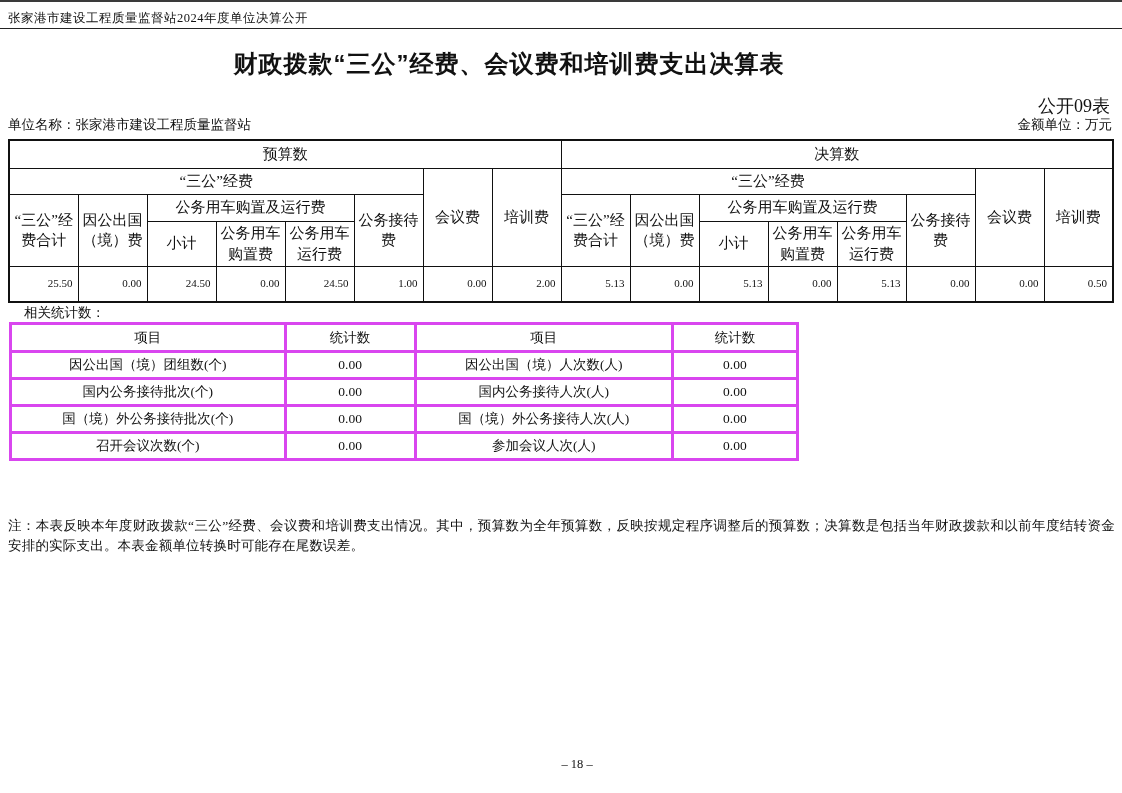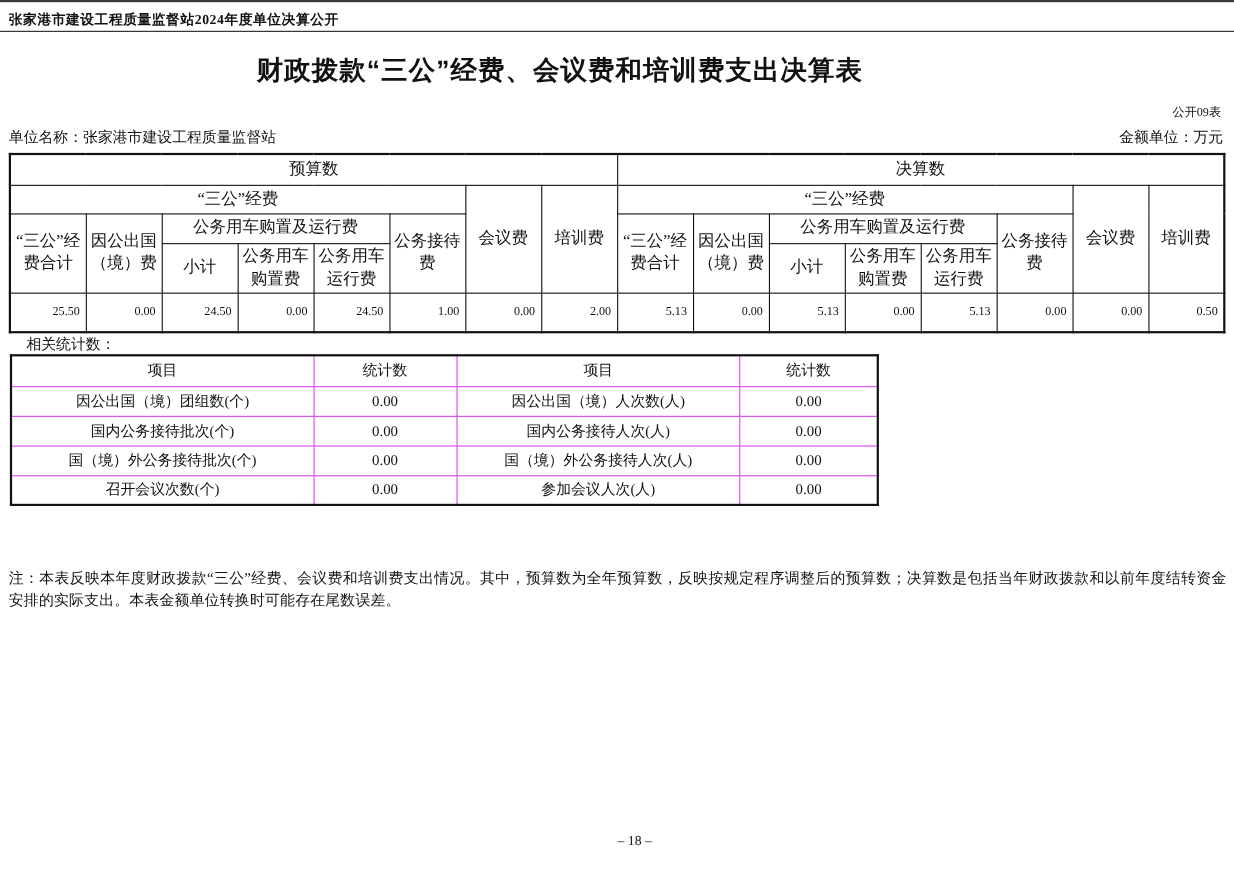--- a/index.html
+++ b/index.html
@@ -4,28 +4,28 @@
 <style>
   * { margin:0; padding:0; box-sizing:border-box; }
   html,body { background:#ffffff; }
   body {
     width:1122px; height:793px;
     position:relative; overflow:hidden;
     font-family:"Liberation Serif","DejaVu Serif",serif;
     color:#111;
   }
   .top-edge-line { position:absolute; left:0; top:0; width:1122px; height:0; border-top:2px solid #3a3a3a; }
-  .doc-header { position:absolute; left:8px; top:10px; font-size:12.5px; letter-spacing:0.5px;font-weight:bold; }
+  .doc-header { position:absolute; left:8px; top:10px; font-size:12.5px; letter-spacing:0.5px; }
   .header-rule { position:absolute; left:0; top:28px; width:1122px; height:0; border-top:1.5px solid #222; }
   .page-title {
     position:absolute; left:0; top:48px; width:1018px; text-align:center;
     font-family:"Liberation Sans","DejaVu Sans",sans-serif;
     font-weight:bold; font-size:24px; letter-spacing:1px;
   }
-  .table-code { position:absolute; right:12px; top:94px; font-size:11px; }
+  .table-code { position:absolute; right:12px; top:94px; font-size:18px; }
   .meta-row {
     position:absolute; left:8px; top:116px; width:1104px;
     display:flex; justify-content:space-between; font-size:13.5px;
   }
   table.main {
     position:absolute; left:8px; top:139px; width:1106px;
     border-collapse:collapse; table-layout:fixed;
     border:2px solid #111;
   }
   table.main td {
@@ -33,21 +33,21 @@
     vertical-align:middle; padding:1px 2px; line-height:1.35;
   }
   table.main td.num { text-align:right; padding-right:5px; font-size:11px; }
   .stats-label { position:absolute; left:24px; top:304px; font-size:13.5px; }
   table.stats {
     position:absolute; left:9px; top:322px; width:790px;
     border-collapse:collapse; table-layout:fixed;
     border:2px solid #111;
   }
   table.stats td {
-    border:1px solid #d946ef; font-size:13.5px; text-align:center;
+    border:3px solid #d946ef; font-size:13.5px; text-align:center;
     vertical-align:middle; padding:1px 18px;
   }
   .note {
     position:absolute; left:8px; top:516px; width:1107px;
     font-size:13.5px; line-height:19.5px; text-align:justify;
     letter-spacing:0.2px;
   }
   .page-number { position:absolute; left:0; top:757px; width:1122px; text-align:center; font-size:12.5px;margin-left:16px; }
 </style>
 </head>

